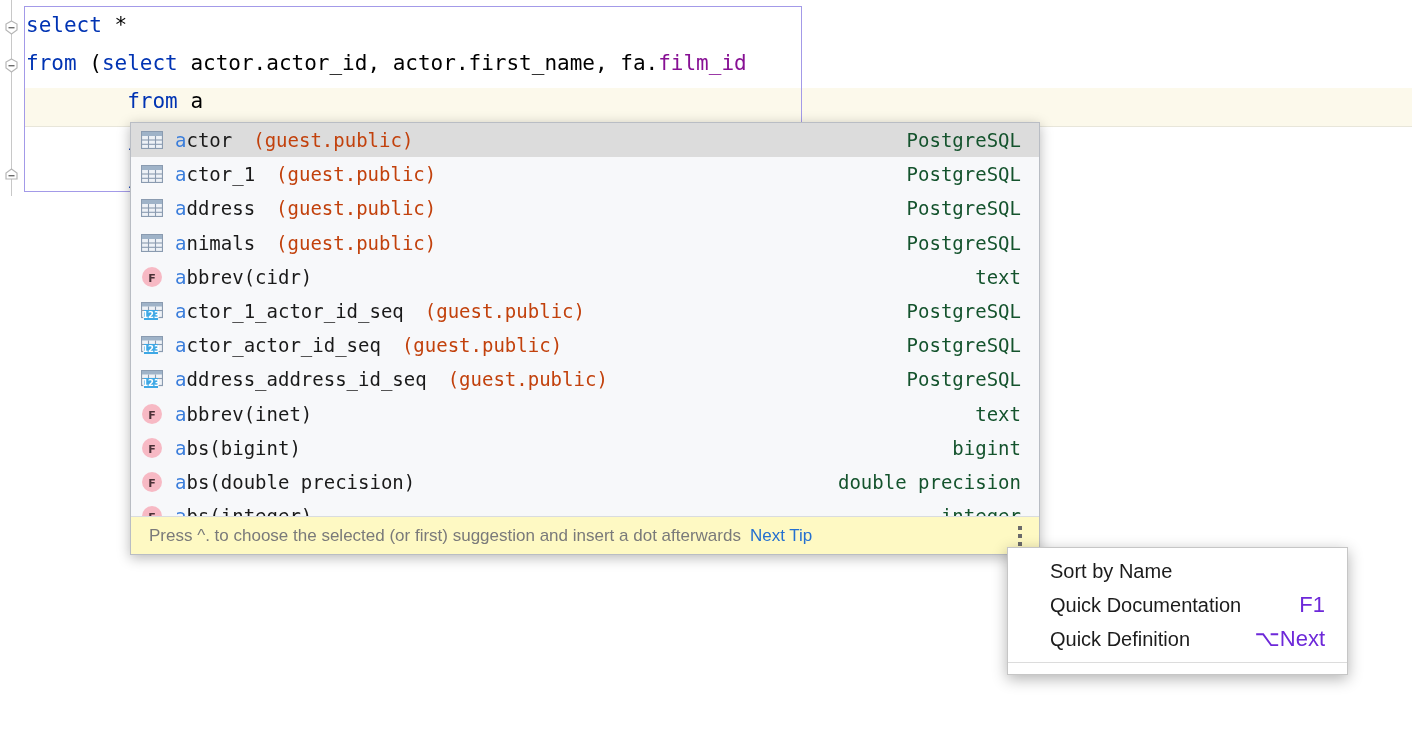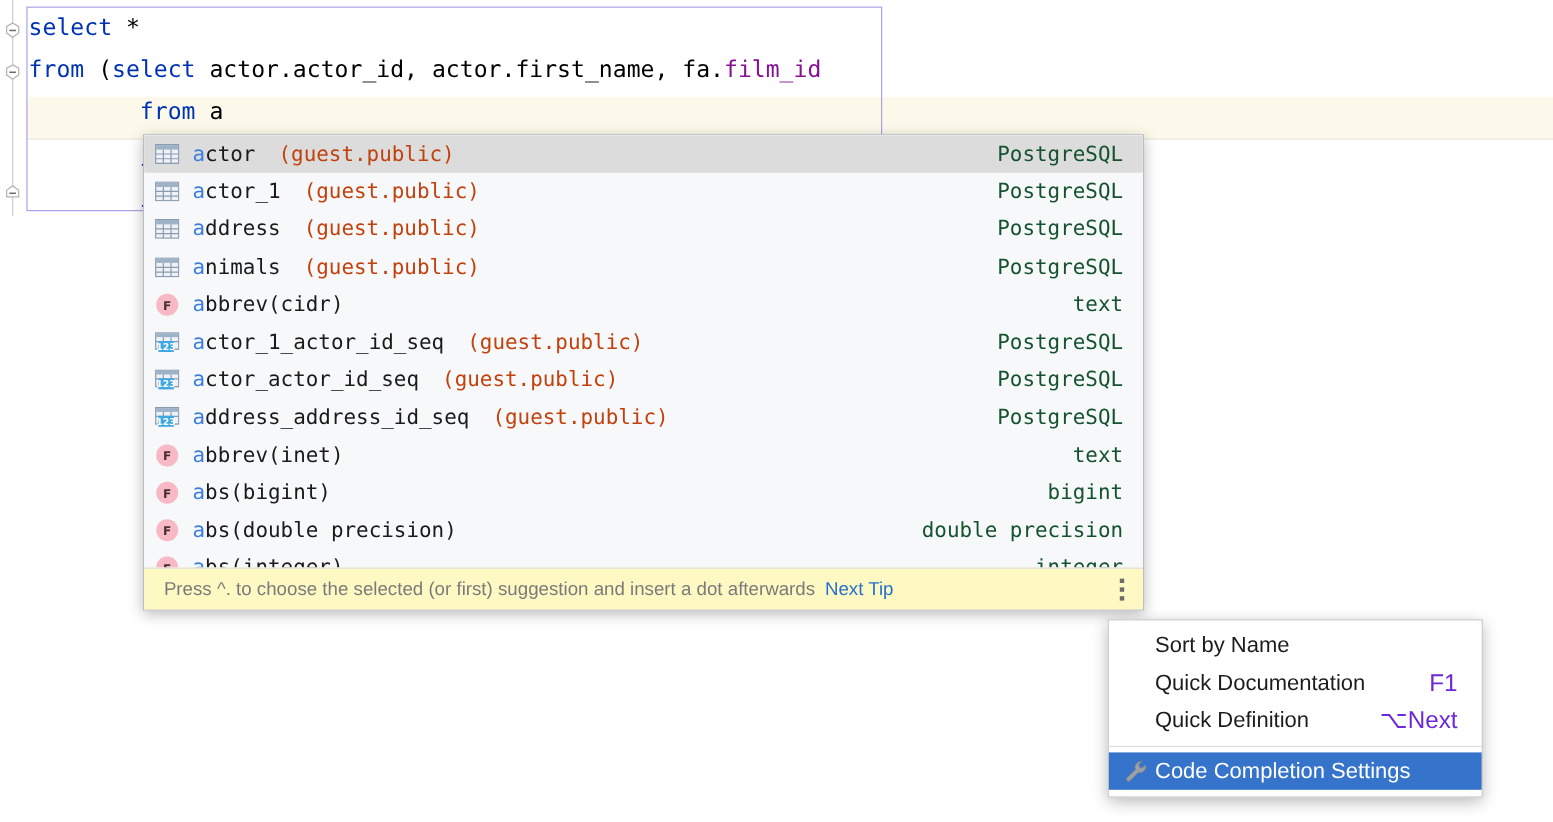--- a/index.html
+++ b/index.html
@@ -167,21 +167,21 @@
   }
   .kebab i {
     display: block;
     width: 4px; height: 4px;
     background: #6b6b6b;
   }
 
   
   .context-menu {
     position: absolute;
-    left: 1007px; top: 563px;
+    left: 1007px; top: 547px;
     width: 341px;
     background: #ffffff;
     border: 1px solid #c6c6c6;
     box-shadow: 0 4px 14px rgba(0,0,0,0.3);
     padding: 6px 0 6px 0;
     box-sizing: border-box;
   }
   .menu-item {
     display: flex;
     align-items: center;
@@ -487,24 +487,15 @@
         <span class="menu-spacer"></span>
         <span class="menu-shortcut">F1</span>
       </div>
       <div class="menu-item">
         <span class="menu-icon"></span>
         <span class="menu-label">Quick Definition</span>
         <span class="menu-spacer"></span>
         <span class="menu-shortcut">⌥Next</span>
       </div>
       <div class="menu-sep"></div>
-      <div class="menu-item highlighted">
-        <span class="menu-icon">
-          <svg width="22" height="22" viewBox="0 0 22 22">
-            <path d="M15.2 2.2a5.4 5.4 0 0 0-5.0 7.3L2.6 17.0a1.9 1.9 0 1 0 2.7 2.7l7.5-7.5a5.4 5.4 0 0 0 6.6-6.9l-2.9 2.9-2.6-0.6-0.6-2.6 2.9-2.9a5.4 5.4 0 0 0-1.0-0.1z" fill="#9aa0a6" stroke="#7d8389" stroke-width="0.7"></path>
-          </svg>
-        </span>
-        <span class="menu-label">Code Completion Settings</span>
-        <span class="menu-spacer"></span>
-      </div>
     </div>
 
 </div>
 
 </body></html>

